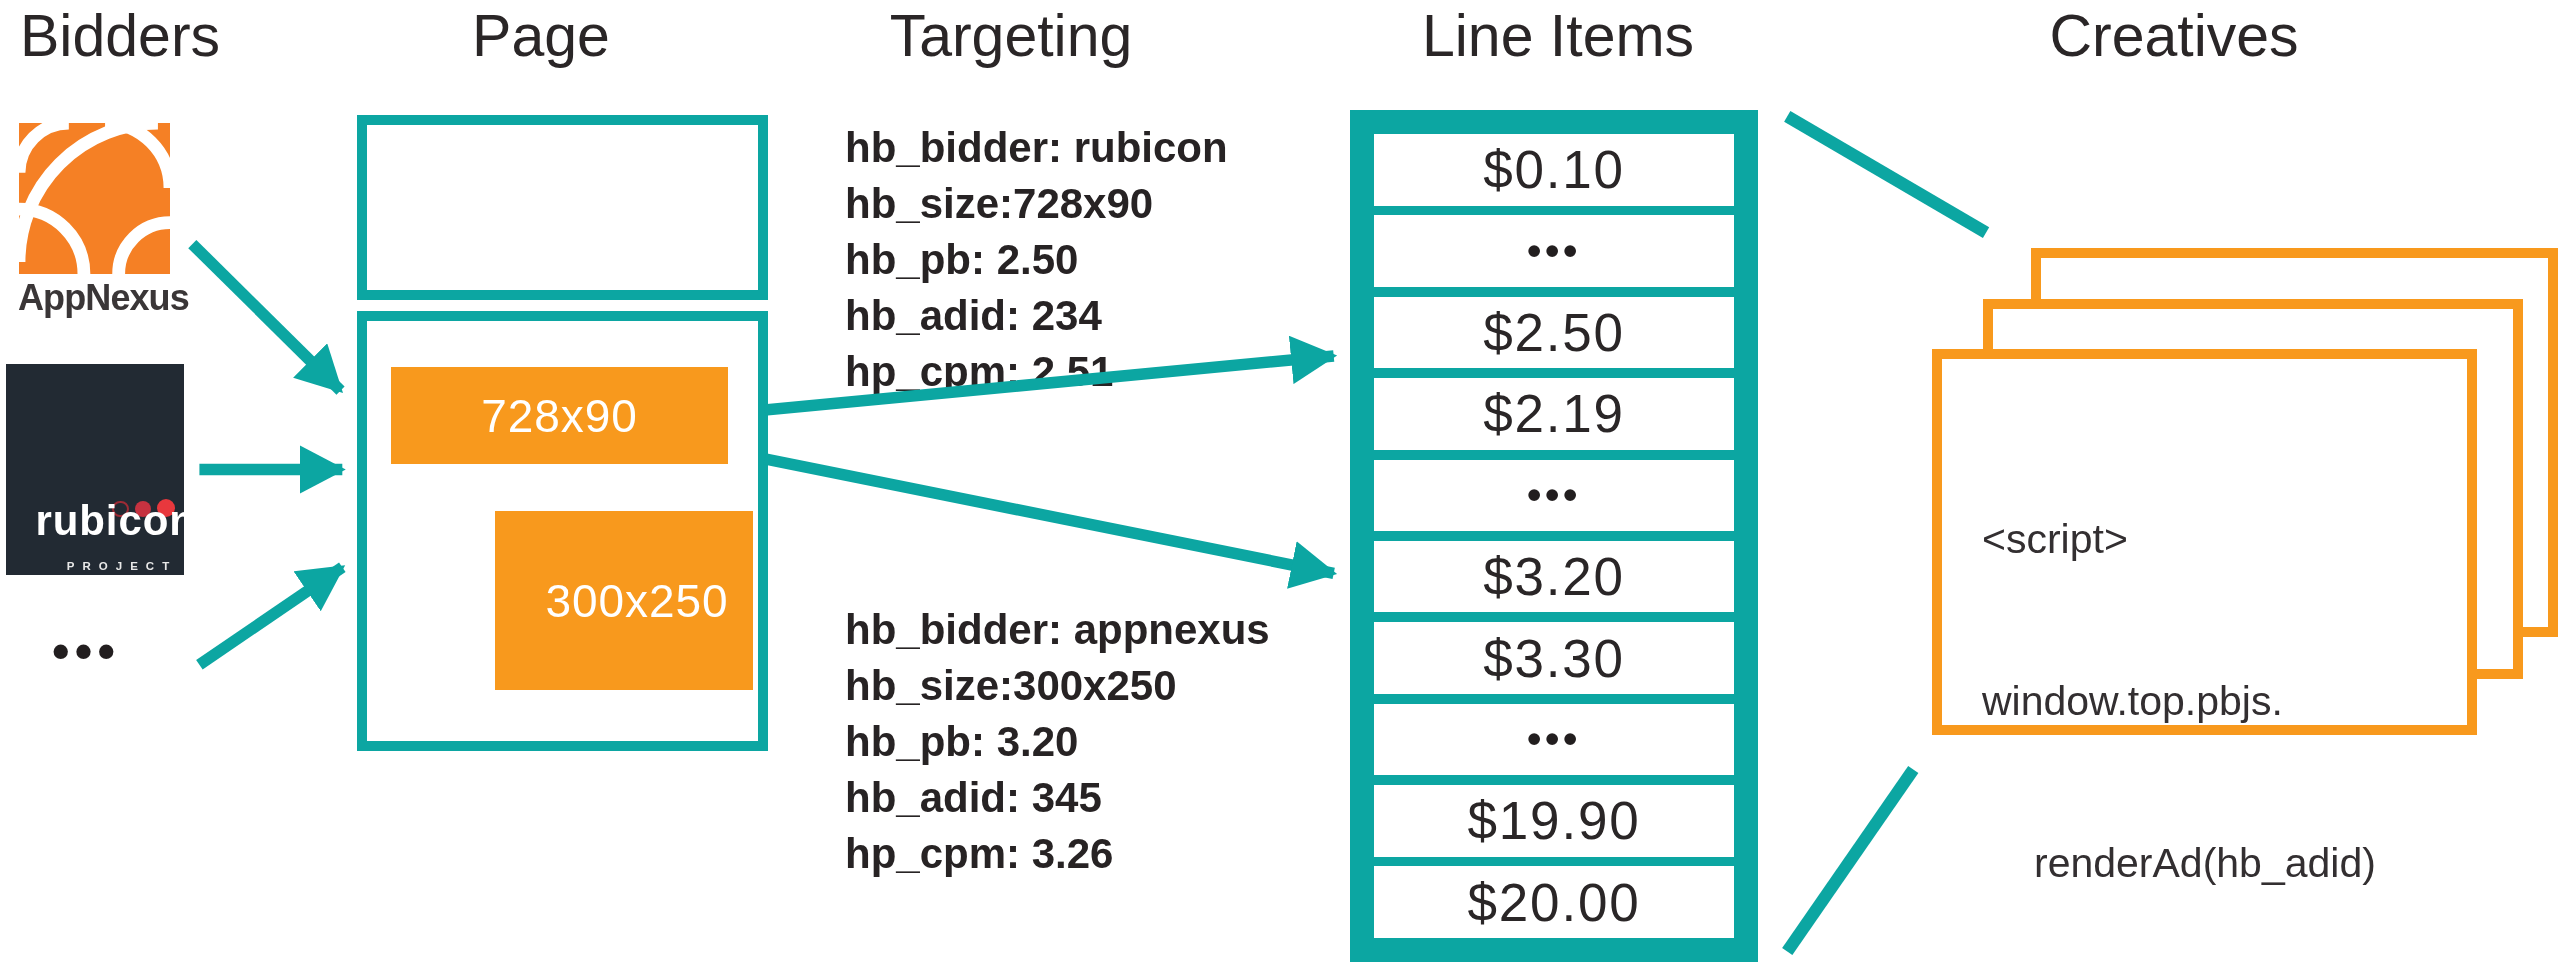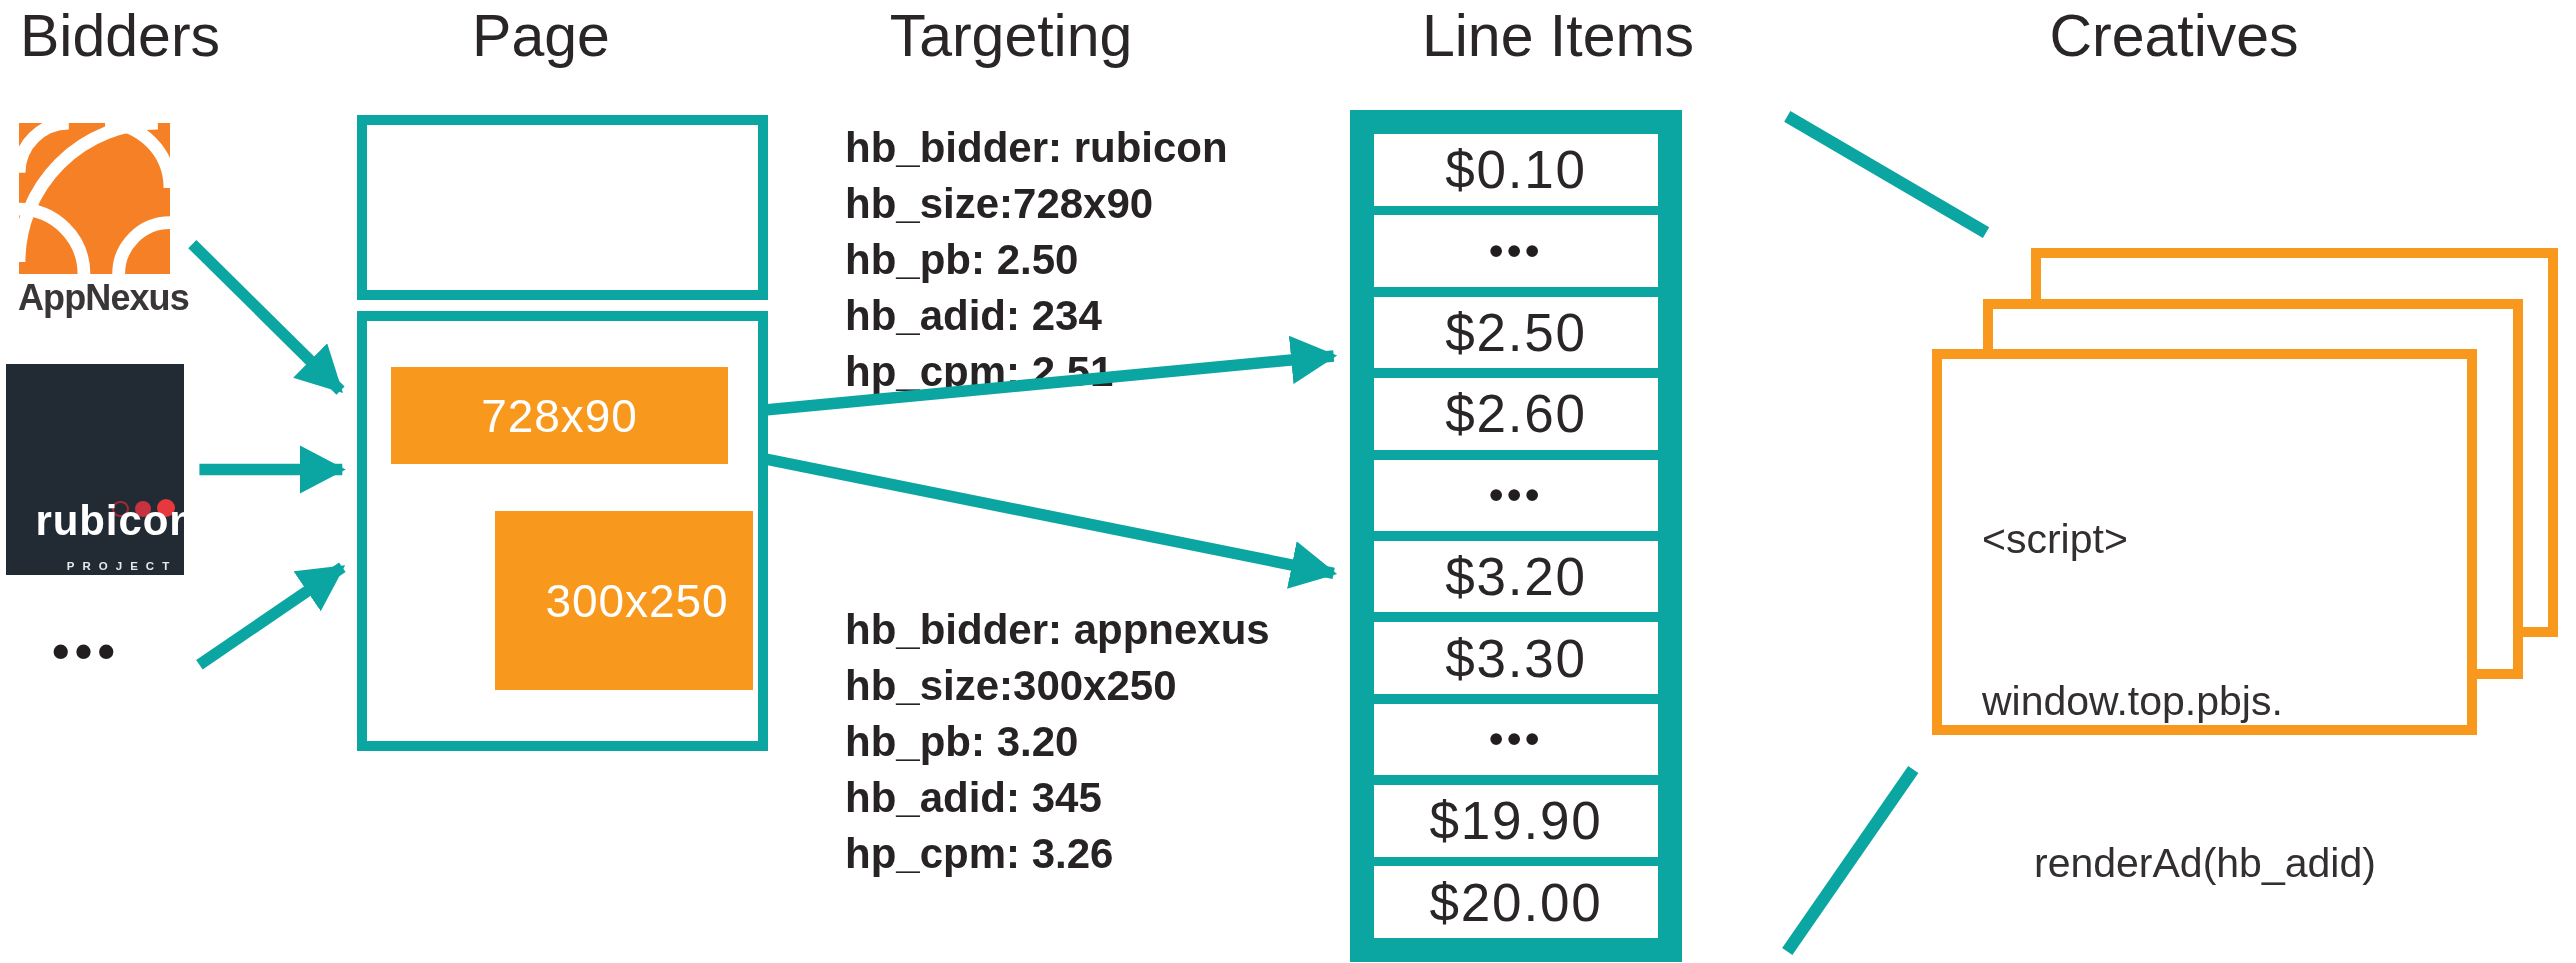--- a/index.html
+++ b/index.html
@@ -48,21 +48,21 @@
     display:flex;align-items:center;justify-content:center;
     font-size:46px;font-weight:400;letter-spacing:0.9px;
   }
   
   .targeting-block{
     position:absolute;left:845px;color:#272324;font-size:42px;font-weight:700;
     line-height:56px;white-space:nowrap;margin-top:19px;
   }
   
   .li-table{
-    position:absolute;left:1350px;top:110px;width:332px;height:852px;
+    position:absolute;left:1350px;top:110px;width:408px;height:852px;
     background:#0ca6a2;box-sizing:border-box;padding:24px;
     display:flex;flex-direction:column;gap:9.8px;
   }
   .li-row{
     background:#ffffff;flex:1;display:flex;align-items:center;justify-content:center;
     font-size:53px;font-weight:400;color:#2a2627;letter-spacing:1.8px;
   }
   .li-row.dots{font-size:41px;font-weight:700;letter-spacing:3.6px;color:#221e1f;}
   
   .creative-card{position:absolute;border:10.7px solid #f8991d;background:#ffffff;box-sizing:border-box;}
@@ -126,21 +126,21 @@
     <div>hb_size:300x250</div>
     <div>hb_pb: 3.20</div>
     <div>hb_adid: 345</div>
     <div>hp_cpm: 3.26</div>
   </div>
 
   <div class="li-table">
     <div class="li-row">$0.10</div>
     <div class="li-row dots">•••</div>
     <div class="li-row">$2.50</div>
-    <div class="li-row">$2.60</div>
+    <div class="li-row">$2.19</div>
     <div class="li-row dots">•••</div>
     <div class="li-row">$3.20</div>
     <div class="li-row">$3.30</div>
     <div class="li-row dots">•••</div>
     <div class="li-row">$19.90</div>
     <div class="li-row">$20.00</div>
   </div>
 
   <div class="creative-card" style="left:2031px;top:248px;width:527px;height:389px;"></div>
   <div class="creative-card" style="left:1983px;top:299px;width:540px;height:380px;"></div>

